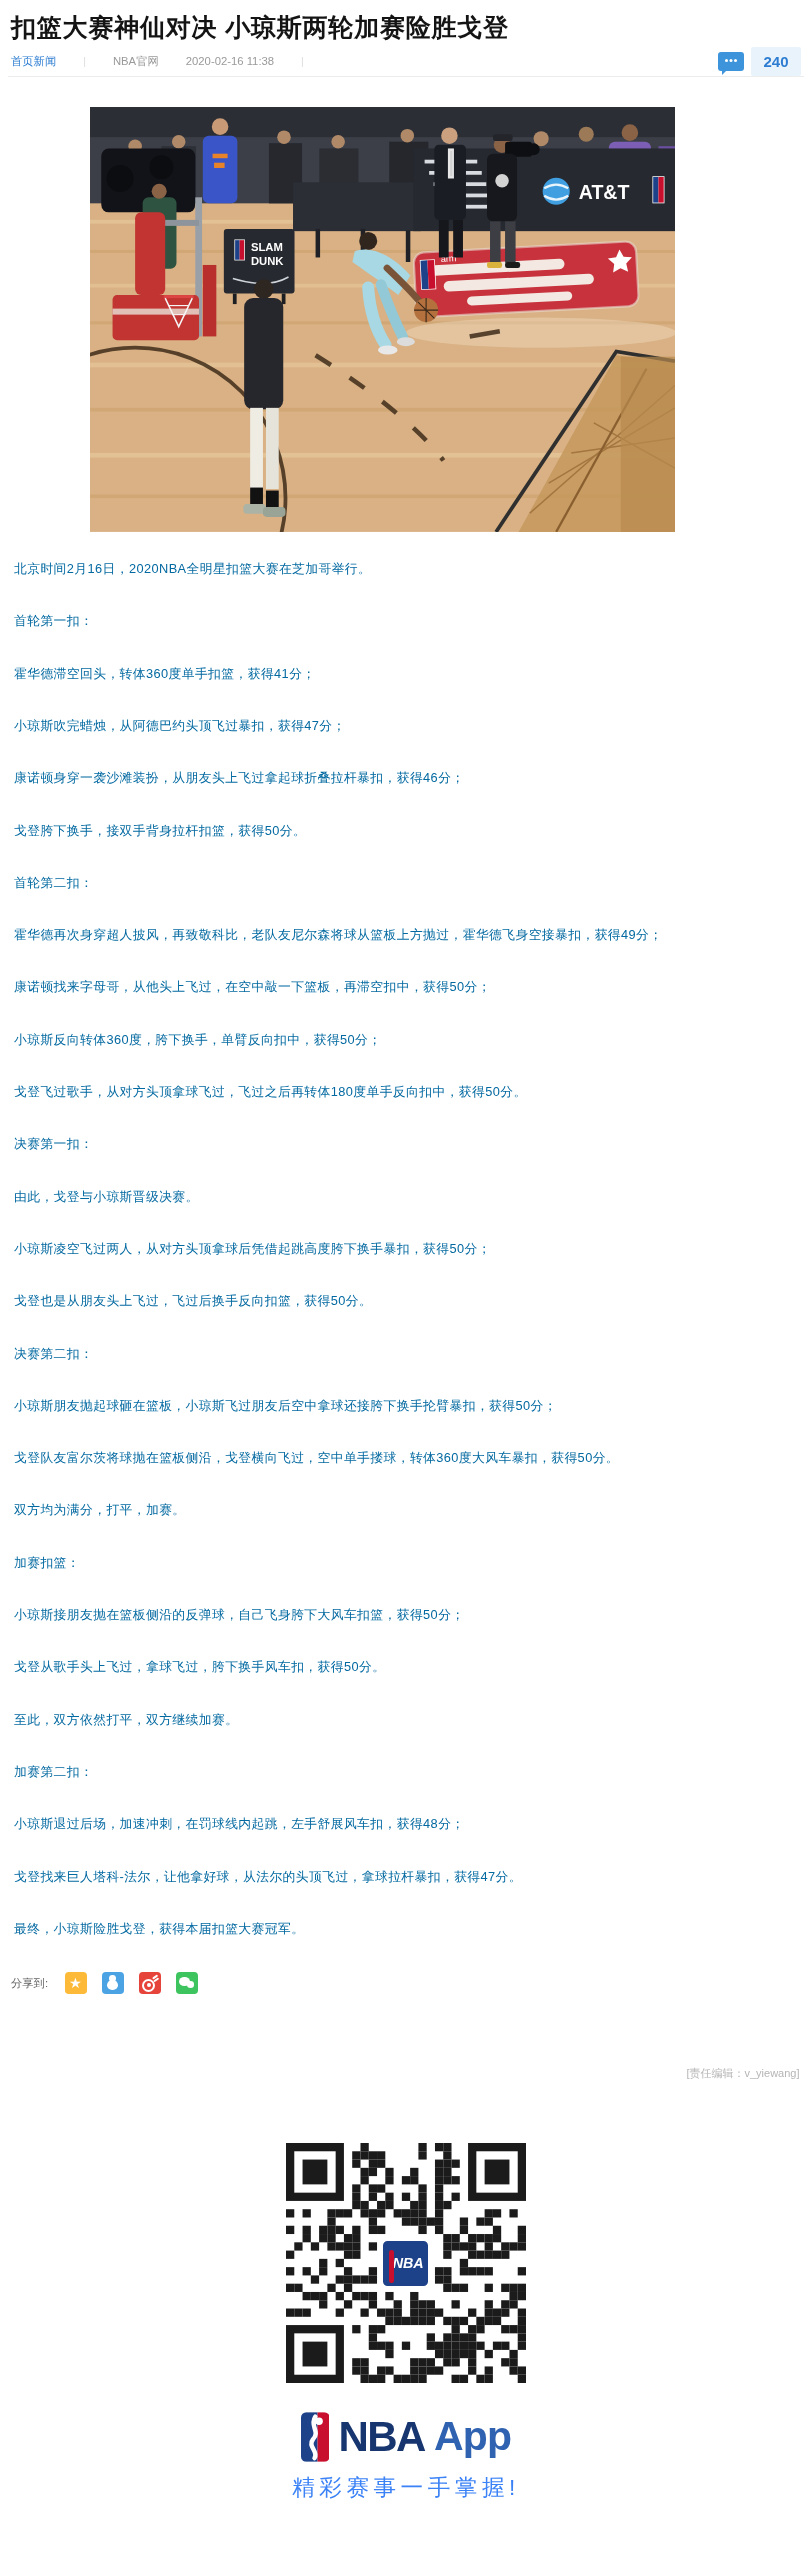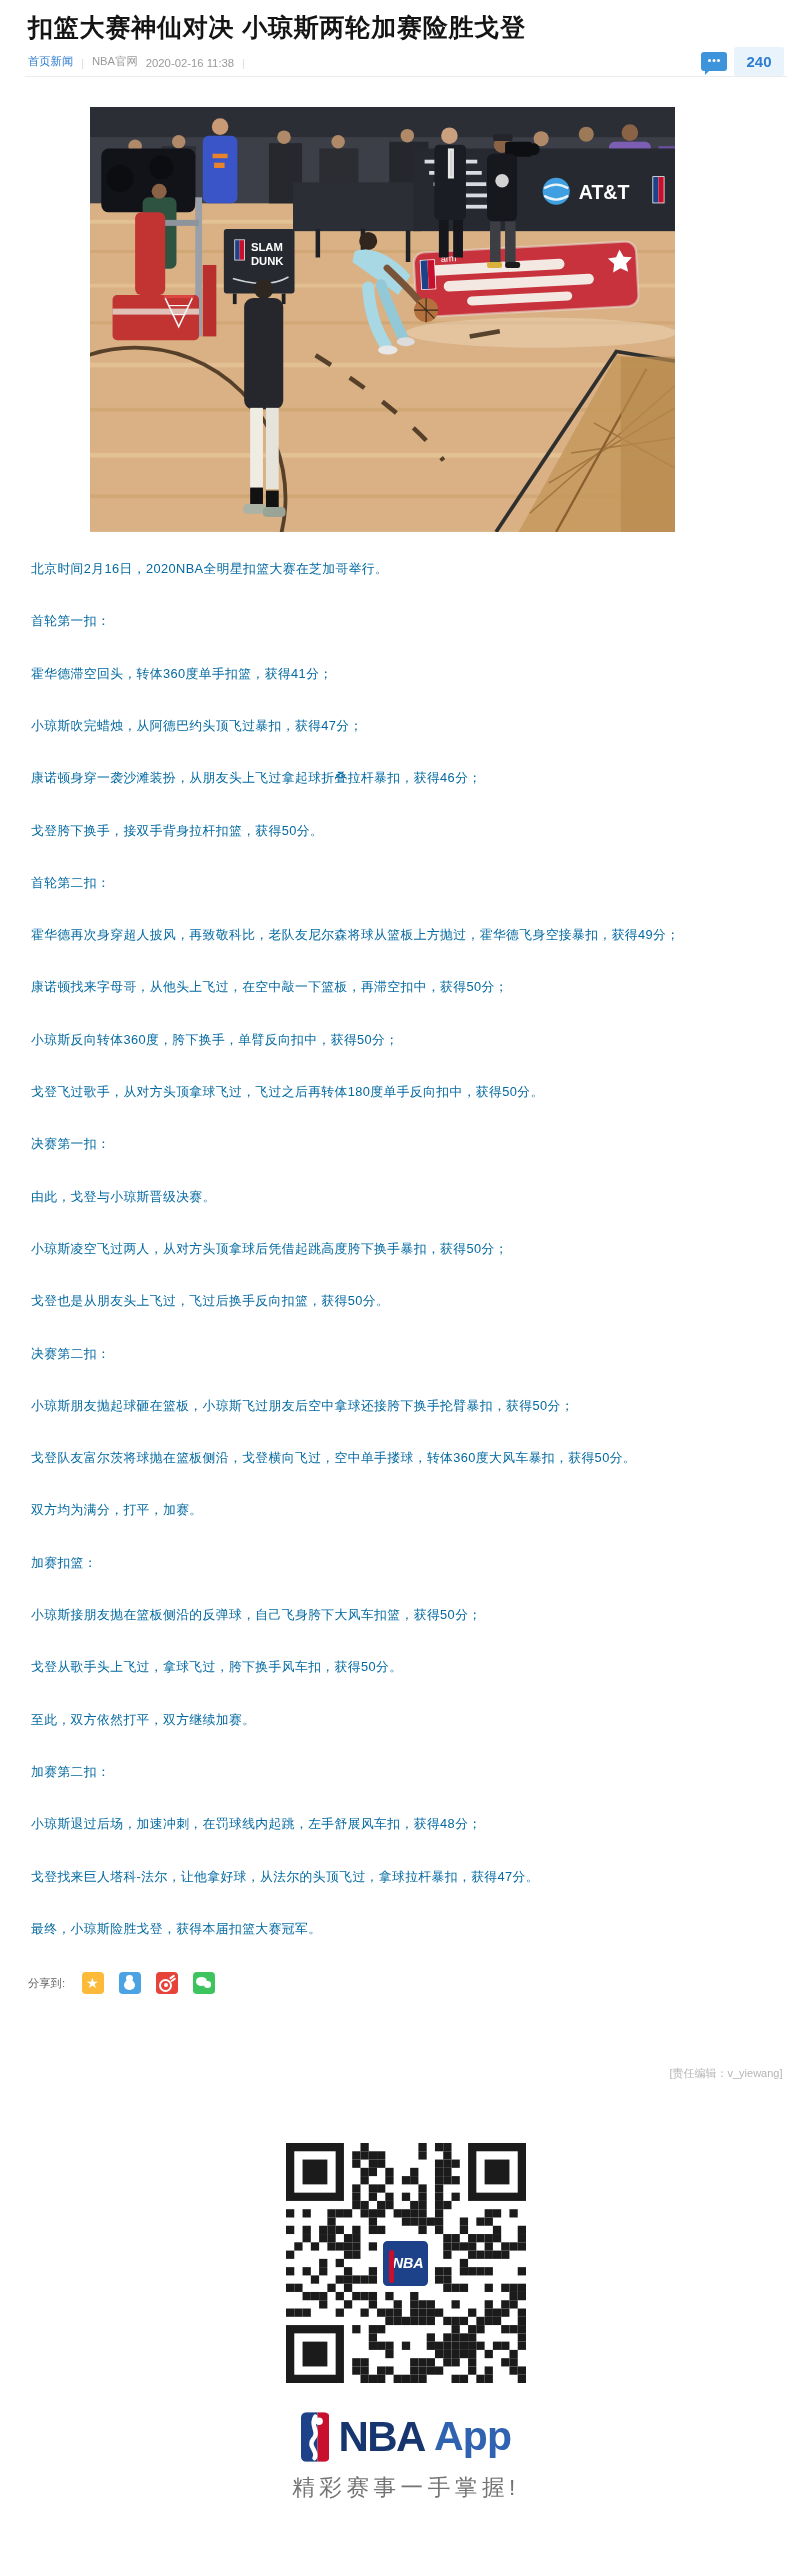--- a/index.html
+++ b/index.html
@@ -2,33 +2,33 @@
 <html style="font-size:12px"><head>
 <meta charset="utf-8">
 <style>
   * { box-sizing: border-box; }
   html,body { margin:0; padding:0; }
   body {
     width:812px; min-height:2576px; background:#ffffff;
     font-family:"Liberation Sans","DejaVu Sans",sans-serif;
     color:#333;
   }
-  .container { width:812px; padding:0 25px; }
+  .container { width:812px; padding:0 8px; }
 
   
   .page-title {
     margin:0; padding:10.5px 0 3px 3px;
     font-size:25px; font-weight:700; color:#141414; letter-spacing:0.8px;
     line-height:33px;
   }
   .meta-row {
     display:flex; align-items:center; height:30px; padding:0 3px;
     border-bottom:0.8px solid #ececec;
   }
-  .meta-left { display:flex; align-items:flex-end; gap:8px; flex:1; font-size:11.3px; }
+  .meta-left { display:flex; align-items:center; gap:27px; flex:1; font-size:11.3px; }
   .channel-link { color:#2d7dd2; cursor:pointer; }
   .meta-sep { color:#dcdcdc; font-size:10.5px; }
   .meta-source, .meta-time { color:#9a9a9a; }
   .comment-widget { display:flex; align-items:center; gap:7.5px; cursor:pointer; }
   .comment-icon { position:relative; width:25.6px; height:19px; background:#3d94db; border-radius:3px; }
   .comment-icon i { position:absolute; top:7.5px; left:6.8px; width:3px; height:3px;
     background:#fff; border-radius:50%; box-shadow:4.5px 0 0 #fff, 9px 0 0 #fff; }
   .comment-icon::after { content:""; position:absolute; bottom:-4.5px; left:3.8px;
     border:3px solid transparent; border-top-color:#3d94db; border-left-color:#3d94db; }
   .comment-pill { min-width:50px; height:29px; display:flex; align-items:center; justify-content:center;
@@ -75,21 +75,21 @@
   .qr-box { position:relative; width:240px; height:240px; margin:0 auto; background:#fff; }
   .qr-logo { position:absolute; left:50%; top:50%; width:51px; height:51px; margin:-25.6px 0 0 -25.6px;
     background:#1d428a; border-radius:7.5px; display:flex; align-items:center; justify-content:center;
     border:3px solid #fff; }
   .qr-logo .red-bar { position:absolute; left:6px; top:9px; width:4.5px; height:33px; background:#c8102e; border-radius:2.3px; }
   .qr-logo .qr-logo-text { color:#fff; font-weight:800; font-style:italic; font-size:14.3px; letter-spacing:0; padding-left:4.5px; }
 
   .applogo-row { display:flex; align-items:center; justify-content:center; gap:9px; margin-top:28.6px; }
   .brand-name { font-size:42px; font-weight:800; color:#17356e; letter-spacing:-1.5px; }
   .brand-suffix { font-size:41px; font-weight:600; color:#2f62b0; letter-spacing:-0.8px; }
-  .tagline { margin-top:10.5px; text-align:center; font-size:22.6px; color:#737373; letter-spacing:4.5px; }
+  .tagline { margin-top:10.5px; text-align:center; font-size:22.6px; color:#3b82f6; letter-spacing:4.5px; }
   .page-bottom-pad { height:45px; }
 </style>
 </head>
 <body>
 
 <div class="container">
 
   <h1 class="page-title">扣篮大赛神仙对决 小琼斯两轮加赛险胜戈登</h1>
 
   <div class="meta-row">

